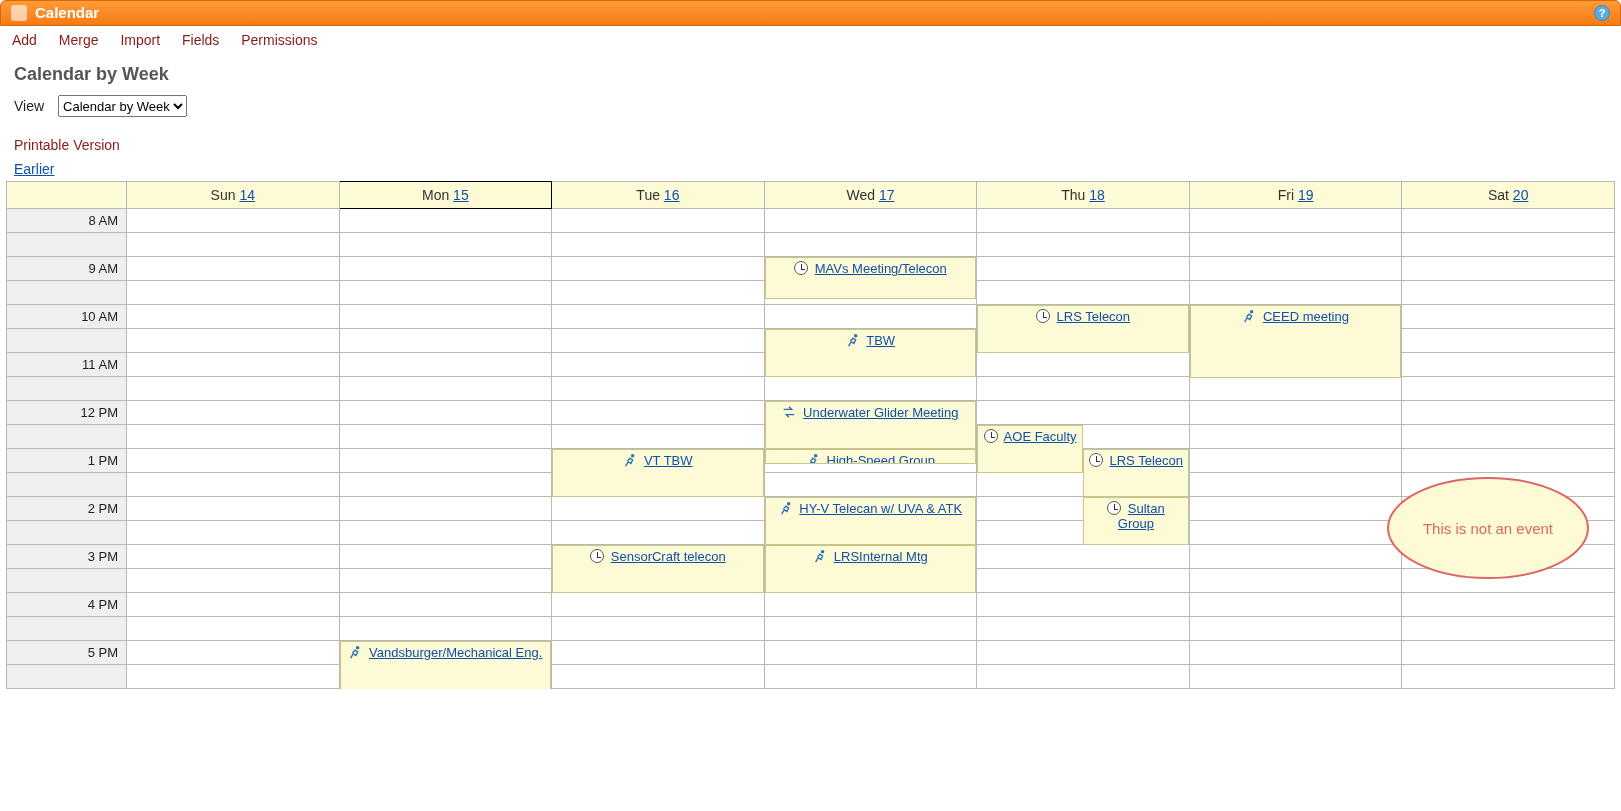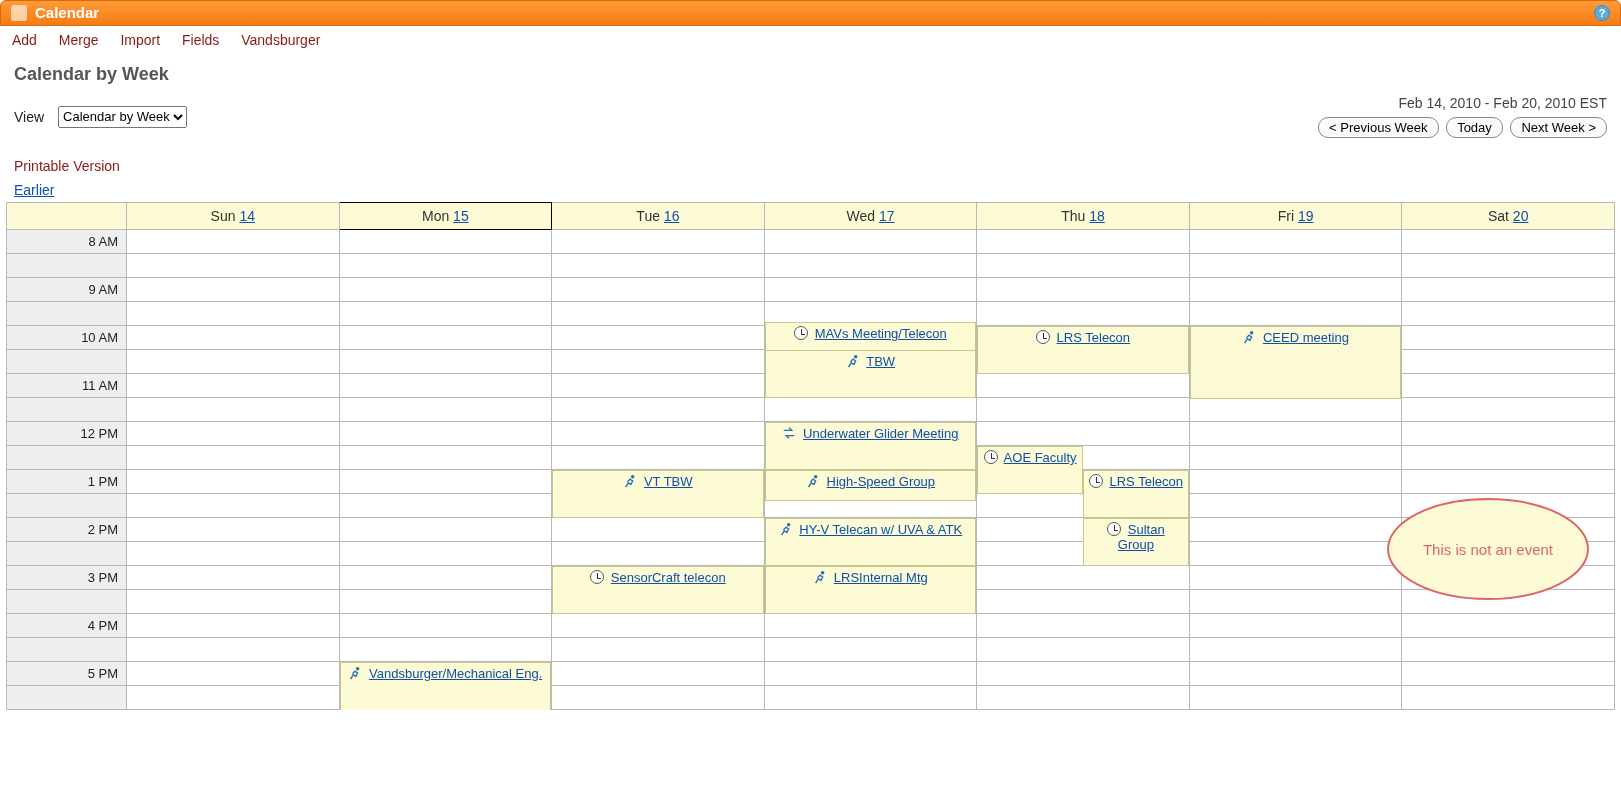--- a/index.html
+++ b/index.html
@@ -180,38 +180,30 @@
   <span class="icon"></span>
   <span>Calendar</span>
   <span class="help">?</span>
 </div>
 
 <div class="menubar">
   <span>Add</span>
   <span>Merge</span>
   <span>Import</span>
   <span>Fields</span>
-  <span>Vandsburger</span>
+  <span>Permissions</span>
 </div>
 
 <div class="page-title">Calendar by Week</div>
 
 <div class="toolbar">
   <label>View</label>
   <select>
     <option>Calendar by Week</option>
   </select>
-  <div class="range-nav">
-    <div class="range-text">Feb 14, 2010 - Feb 20, 2010 EST</div>
-    <div class="nav-btns">
-      <button>&lt; Previous Week</button>
-      <button>Today</button>
-      <button>Next Week &gt;</button>
-    </div>
-  </div>
 </div>
 
 <div class="secondary-links">
   <div class="printable">Printable Version</div>
   <div><a class="earlier" href="#">Earlier</a></div>
 </div>
 
 <div class="calwrap">
 <table class="cal" id="cal-table">
   <colgroup>
@@ -256,21 +248,21 @@
           <td class="cell"></td>
           <td class="cell"></td>
           <td class="cell"></td>
         </tr>
         <tr>
           <td class="time-label">9 AM</td>
           <td class="cell"></td>
           <td class="cell"></td>
           <td class="cell"></td>
           <td class="cell">
-            <div class="event" style="top: 0px; height: 42px; margin-top: 44px;"><span class="ev-icon clock"></span> <a href="#">MAVs Meeting/Telecon</a></div>
+            <div class="event" style="top: 0px; height: 42px;"><span class="ev-icon clock"></span> <a href="#">MAVs Meeting/Telecon</a></div>
           </td>
           <td class="cell"></td>
           <td class="cell"></td>
           <td class="cell"></td>
         </tr>
         <tr>
           <td class="time-sub"></td>
           <td class="cell"></td>
           <td class="cell"></td>
           <td class="cell"></td>
@@ -361,21 +353,21 @@
           <td class="time-label">1 PM</td>
           <td class="cell"></td>
           <td class="cell"></td>
           <td class="cell">
             <div class="event" style="top: 0px; height: 48px;"><span class="ev-icon run"><svg viewBox="0 0 16 16">
                   <circle cx="11" cy="3" r="2" fill="#2d6fb8"></circle>
                   <path d="M3 15 L6 10 L9 12 L11 8 L8 6 L5 9" stroke="#2d6fb8" stroke-width="1.6" fill="none"></path>
                 </svg></span> <a href="#">VT TBW</a></div>
           </td>
           <td class="cell">
-            <div class="event" style="top: 0px; height: 31px;"><span class="ev-icon run"><svg viewBox="0 0 16 16">
+            <div class="event" style="top: 0px; height: 15px;"><span class="ev-icon run"><svg viewBox="0 0 16 16">
                   <circle cx="11" cy="3" r="2" fill="#2d6fb8"></circle>
                   <path d="M3 15 L6 10 L9 12 L11 8 L8 6 L5 9" stroke="#2d6fb8" stroke-width="1.6" fill="none"></path>
                 </svg></span> <a href="#">High-Speed Group</a></div>
           </td>
           <td class="cell">
             <div class="event" style="top: 0px; height: 48px; left: 50%;"><span class="ev-icon clock"></span> <a href="#">LRS Telecon</a></div>
           </td>
           <td class="cell"></td>
           <td class="cell"></td>
         </tr>

